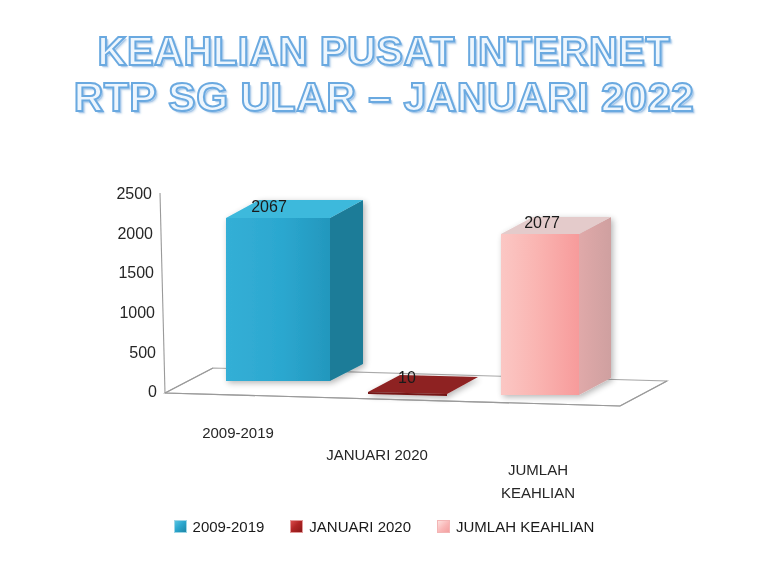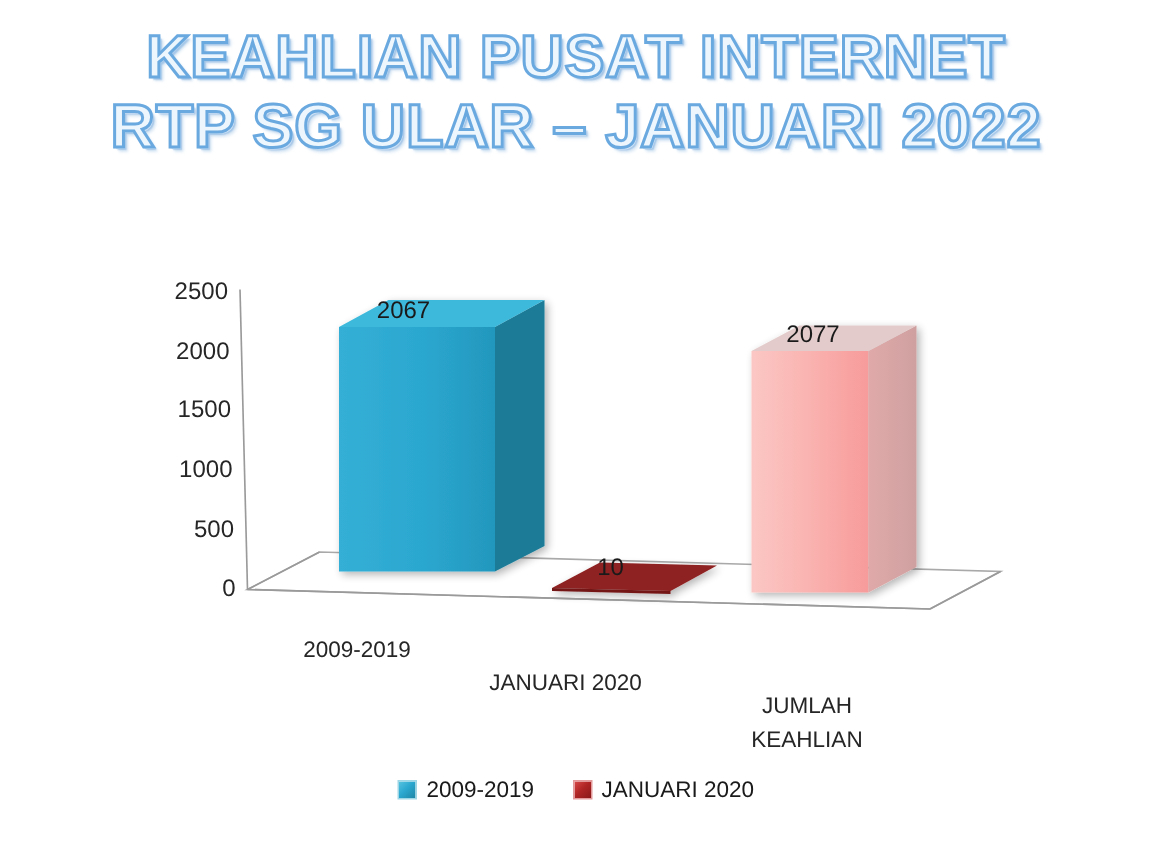--- a/index.html
+++ b/index.html
@@ -16,21 +16,21 @@
   }
   #slide {
     position: absolute;
     inset: 0;
     background: #ffffff;
   }
 
   
   .title-block {
     position: absolute;
-    top: 15px;
+    top: 28px;
     left: 0;
     width: 768px;
     text-align: center;
     user-select: none;
   }
   .title-line {
     font-family: "Liberation Sans", sans-serif;
     font-weight: bold;
     font-size: 40px;
     line-height: 46px;
@@ -221,16 +221,20 @@
     <div class="legend-item">
       <span class="legend-swatch" style="background:linear-gradient(135deg,#57C3E0,#2BA7CF 45%,#1E86A6);border:1px solid #9fd6e6;"></span>
       <span class="legend-text">2009-2019</span>
     </div>
 
     <div class="legend-item">
       <span class="legend-swatch" style="background:linear-gradient(135deg,#D84A4A,#B02525 45%,#8A1818);border:1px solid #e39a9a;"></span>
       <span class="legend-text">JANUARI 2020</span>
     </div>
 
+    <div class="legend-item">
+      <span class="legend-swatch" style="background:linear-gradient(135deg,#FDE0DE,#F9B6B6 55%,#F3A0A0);border:1px solid #f3b5b5;"></span>
+      <span class="legend-text">JUMLAH KEAHLIAN</span>
+    </div>
 
   </div>
 
 </div>
 
 </body></html>

